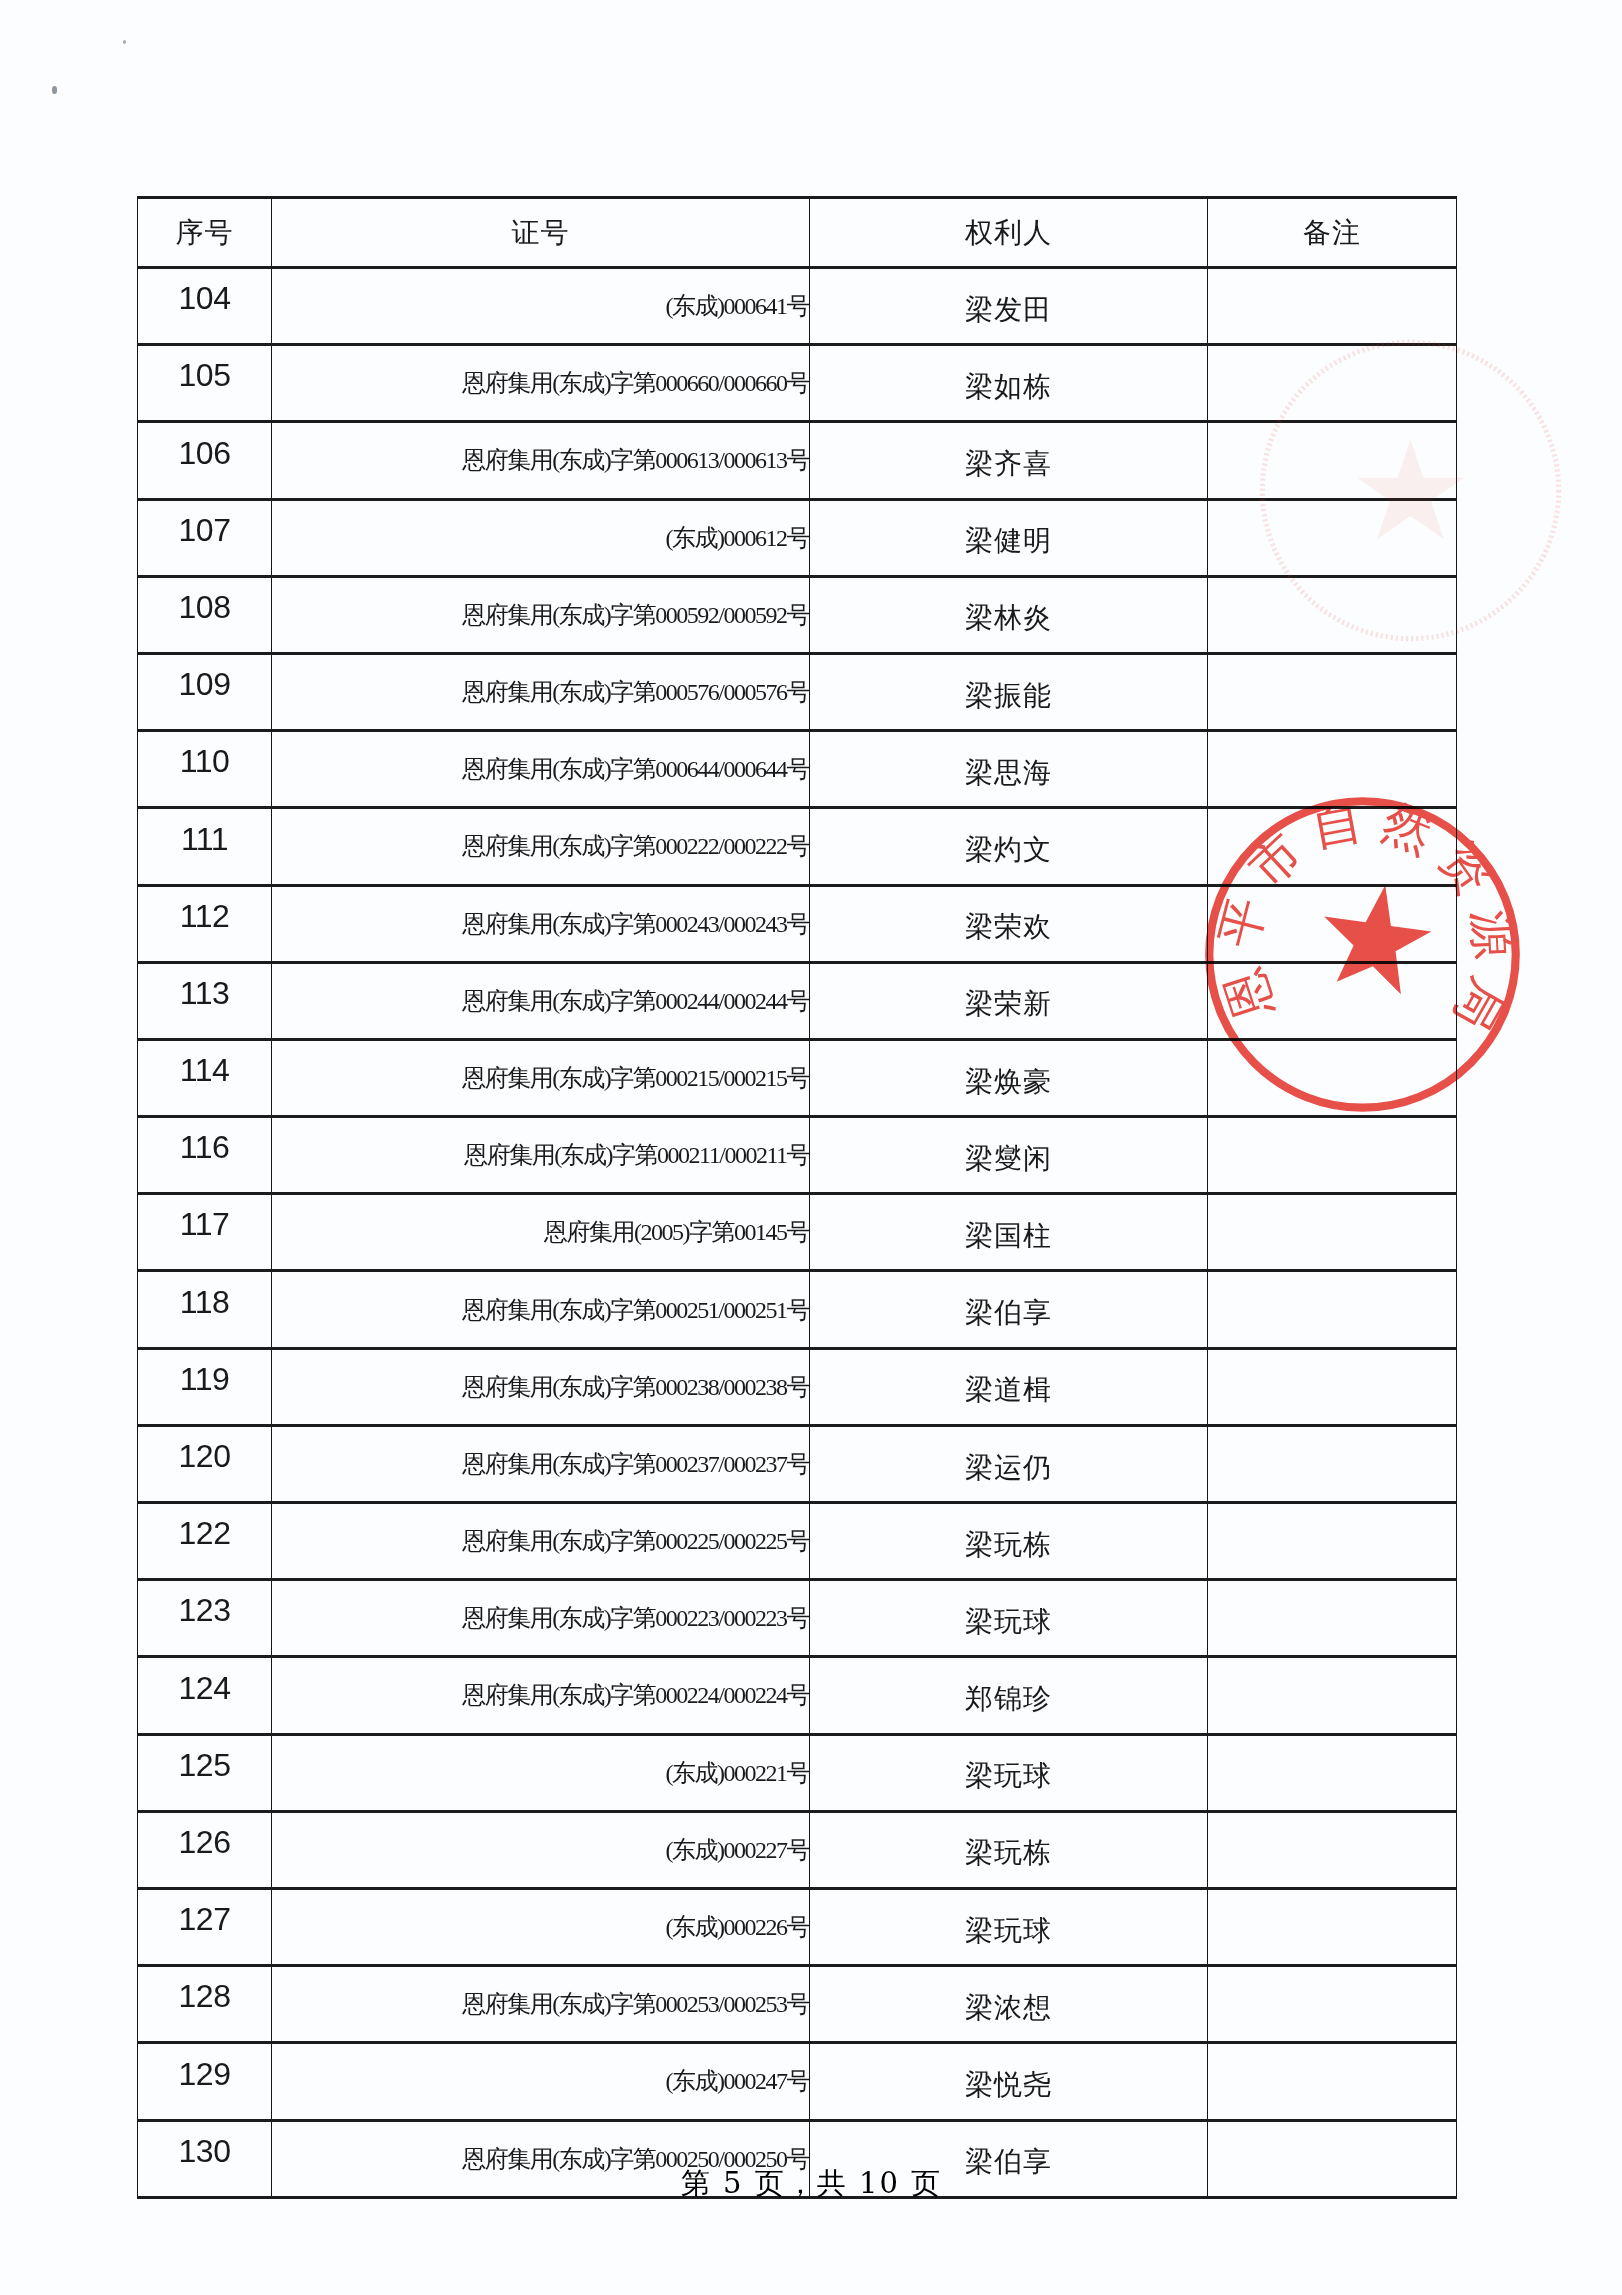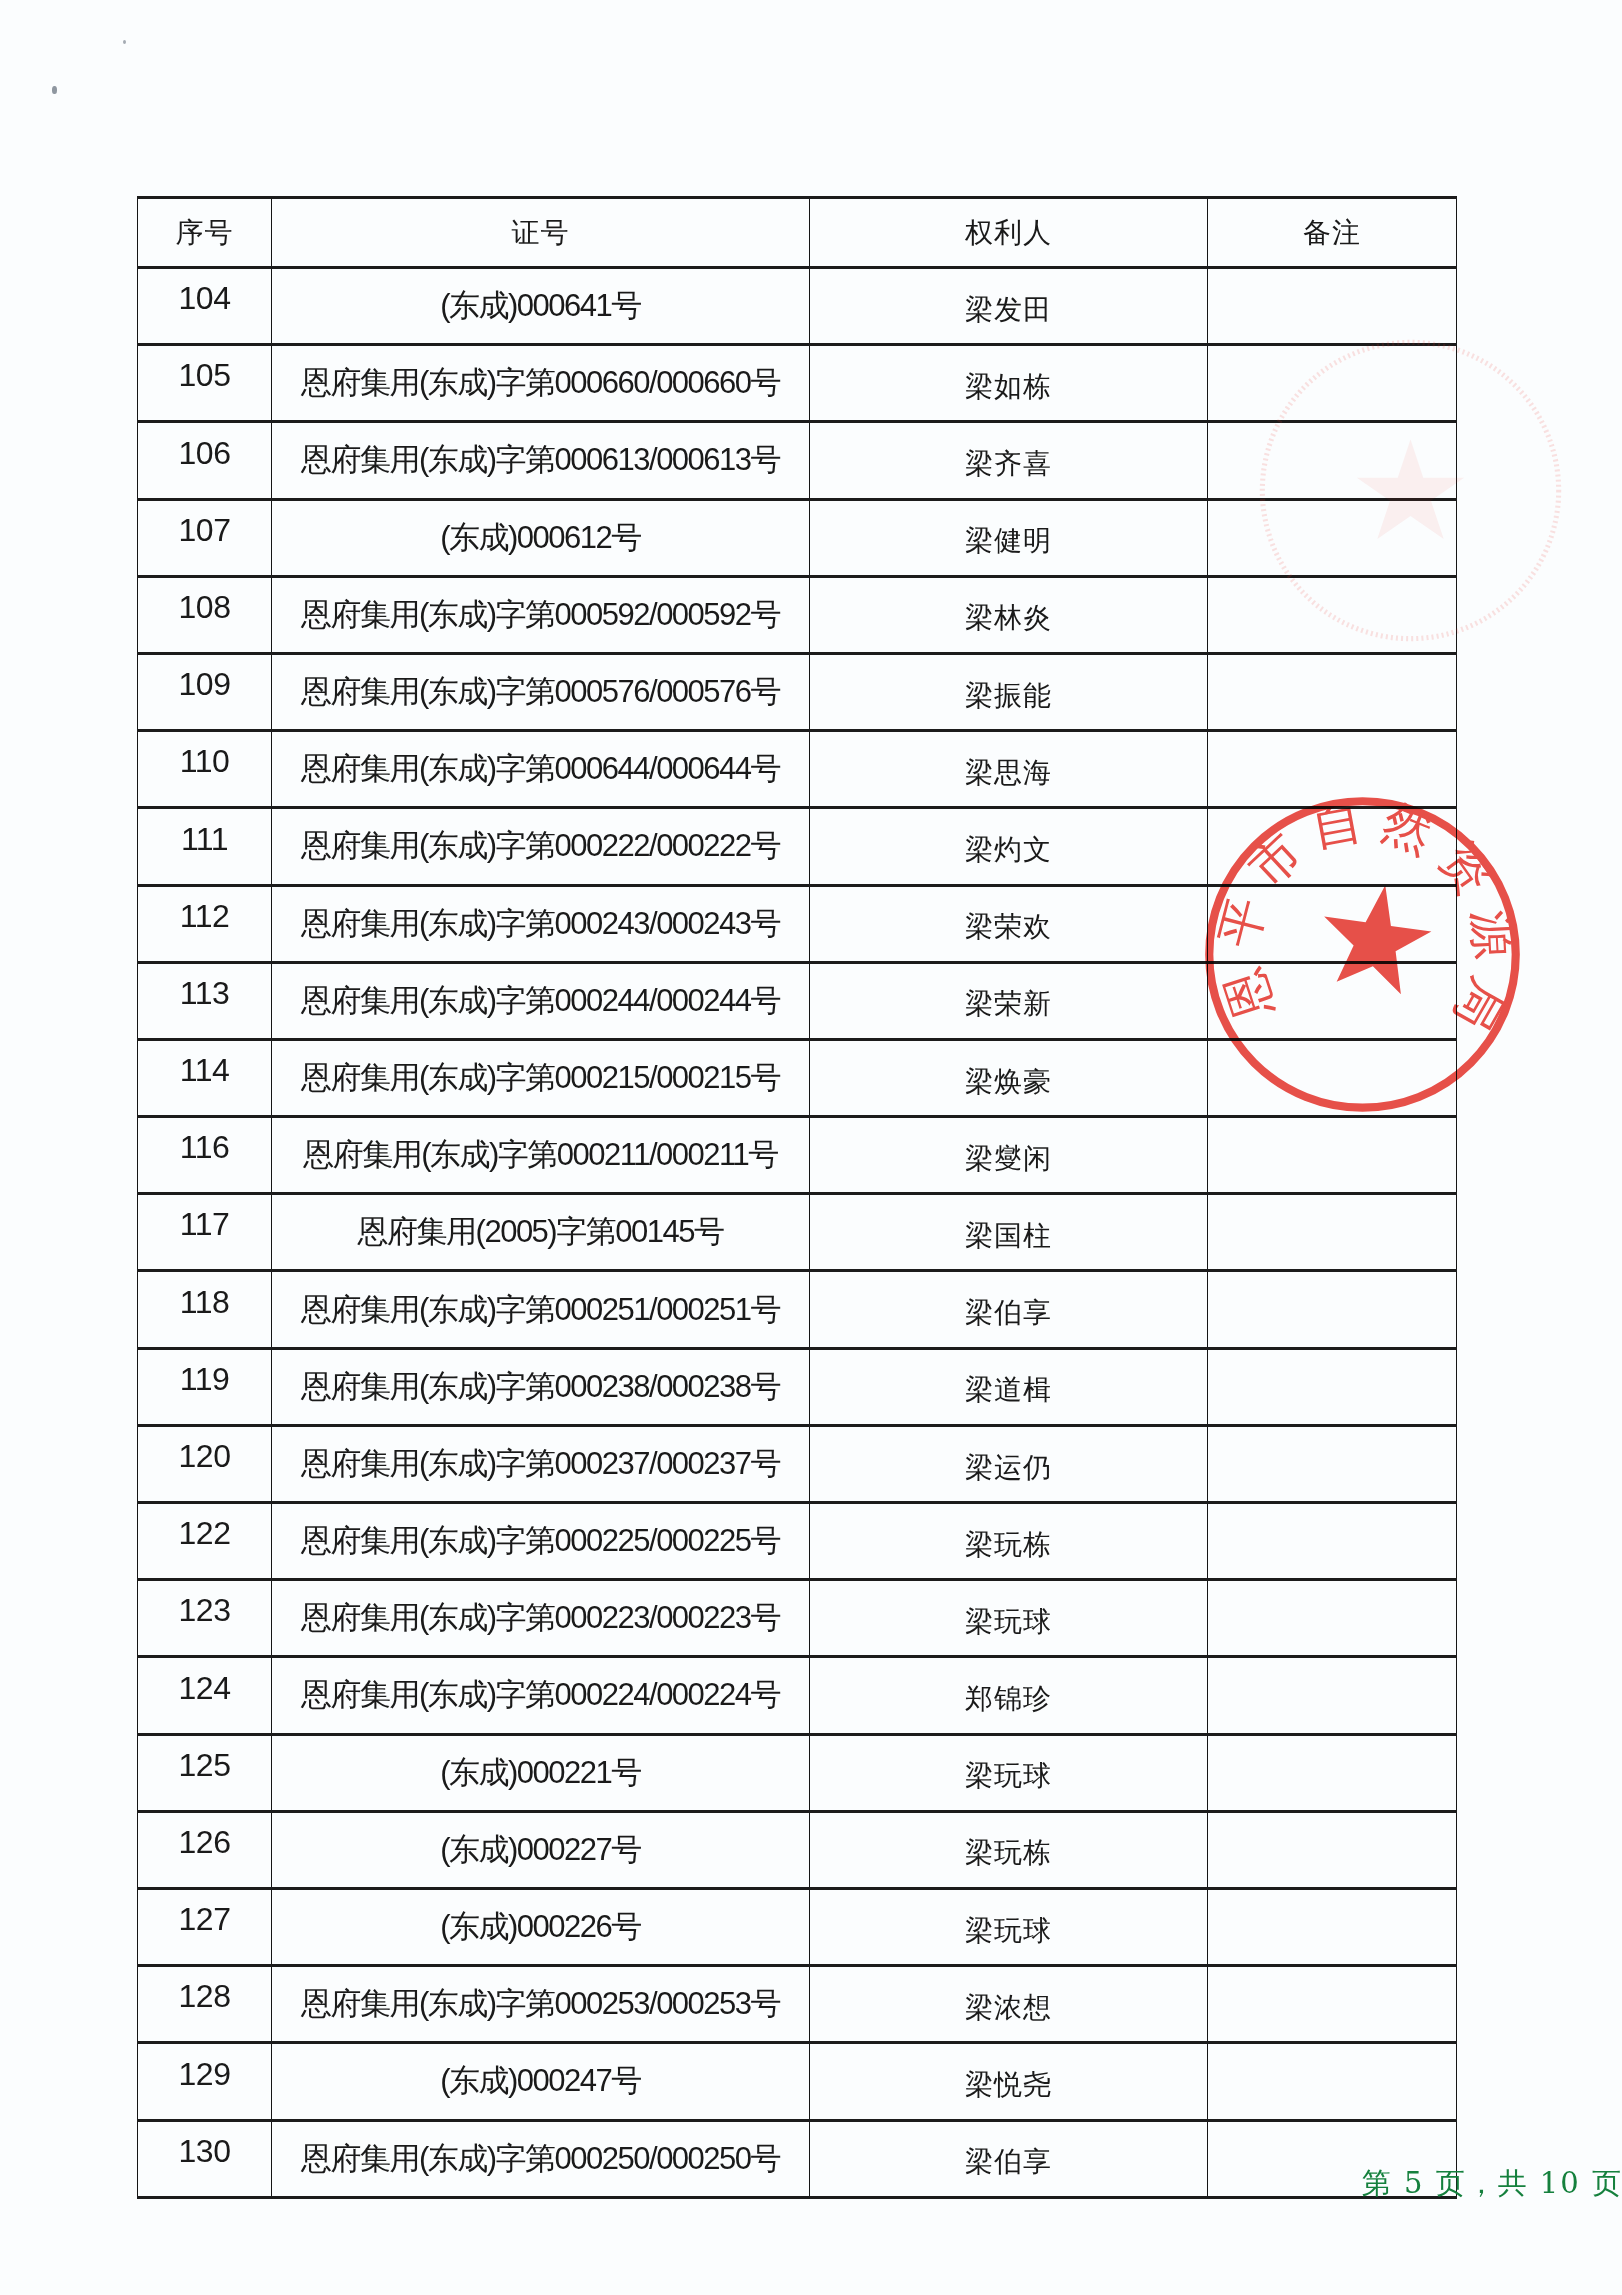--- a/index.html
+++ b/index.html
@@ -55,40 +55,41 @@
   }
   .doc-table td.idx {
     font-size: 32px;
     font-family: "Liberation Sans", "DejaVu Sans", sans-serif;
     letter-spacing: -0.5px;
     vertical-align: top;
     padding-top: 11.2px;
     height: 56px;
   }
   .doc-table td.cert {
-    font-size: 31px;
-    font-family: Liberation Sans, sans-serif;
+    font-size: 24px;
+    font-family: Liberation Serif, serif;
     letter-spacing: -1.5px;
+    text-align: right;
   }
   .doc-table td.owner {
     font-size: 28px;
     font-family: "DejaVu Sans", sans-serif;
     letter-spacing: 1px;
     padding-top: 7.2px;
   }
 
   .page-footer {
     position: absolute;
     left: 0;
     width: 1623px;
     top: 2164px;
-    text-align: right;
+    text-align: center;
     font-family: "DejaVu Serif", "Liberation Serif", serif;
     font-size: 29px;
-    color: #15803d;
+    color: #000000;
     letter-spacing: 2px;
   }
 
   .seal {
     position: absolute;
     pointer-events: none;
   }
   .seal.main {
     left: 1199px;
     top: 790px;

